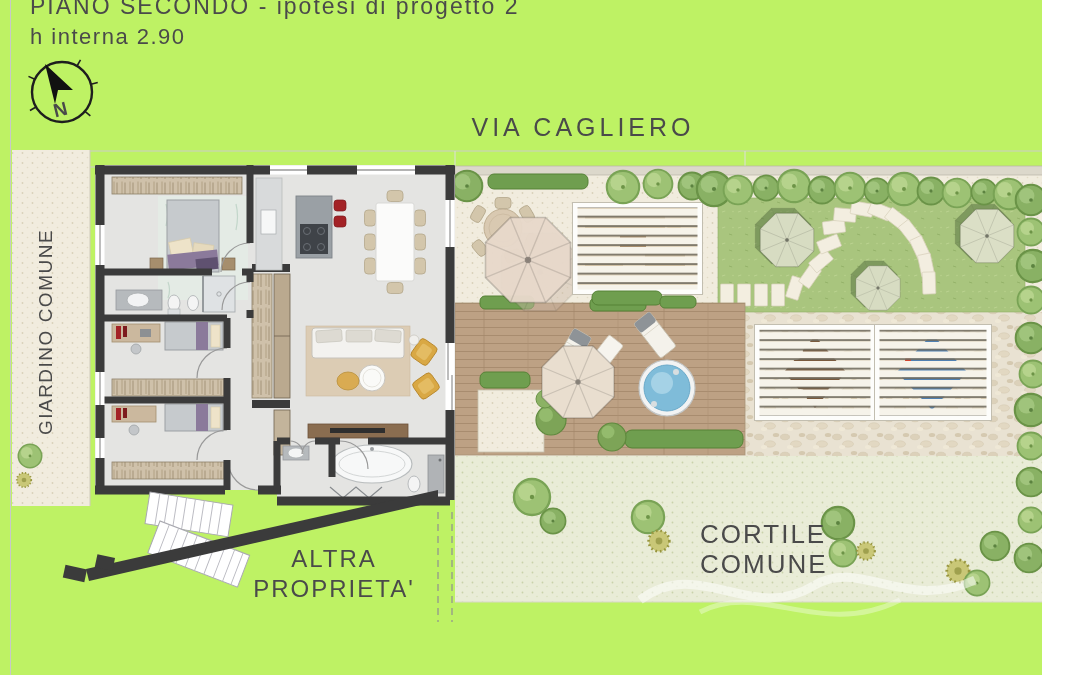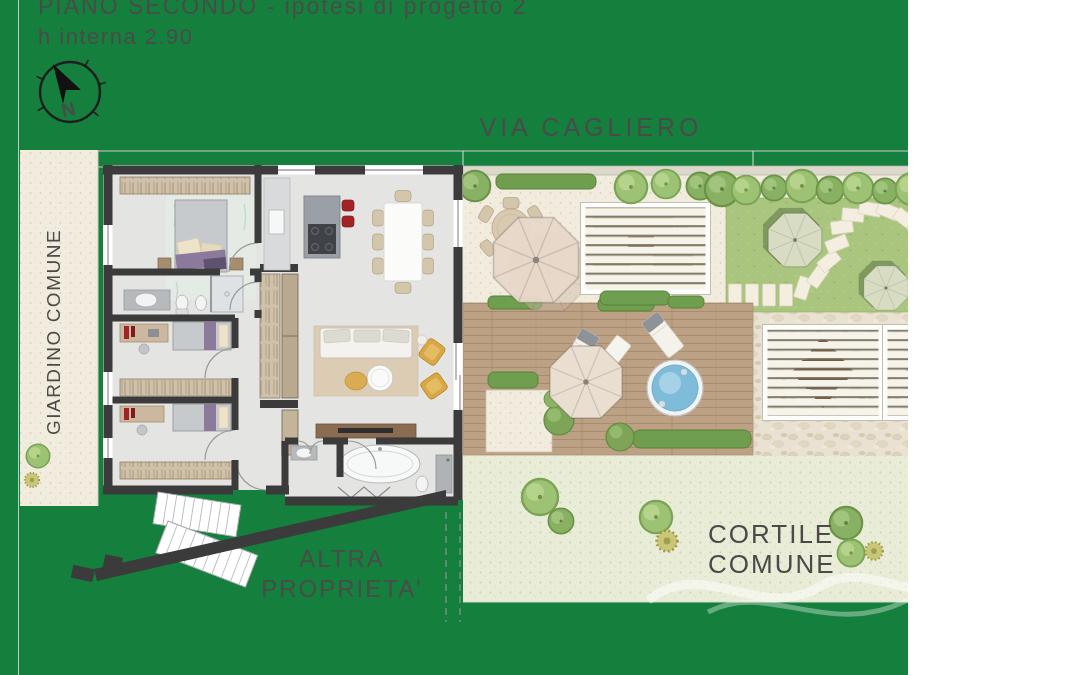--- a/index.html
+++ b/index.html
@@ -1,16 +1,16 @@
 <!DOCTYPE html>
 <html><head>
 <meta charset="utf-8">
 <style>
   html,body{margin:0;padding:0;background:#ffffff;}
-  .stage{position:relative;width:900px;height:675px;background:#15803d;overflow:hidden;padding-left:8px;}
+  .stage{position:relative;width:1042px;height:675px;background:#bef264;overflow:hidden;}
   svg{display:block;}
   text{font-family:"Liberation Sans","DejaVu Sans",sans-serif;fill:#4a4a4a;}
 </style>
 </head>
 <body>
 
 <div class="stage">
 <svg width="1080" height="675" viewBox="0 0 1080 675" xmlns="http://www.w3.org/2000/svg">
 
   <defs>

